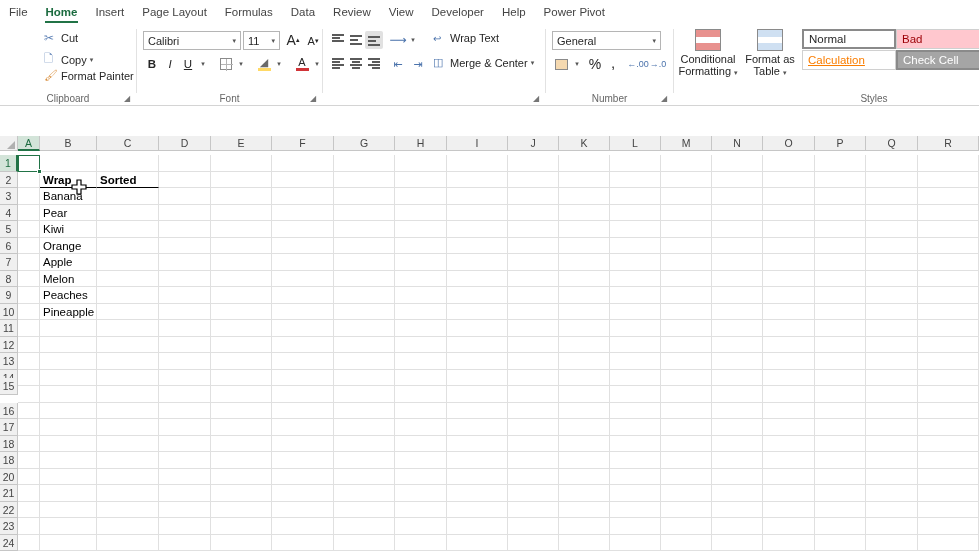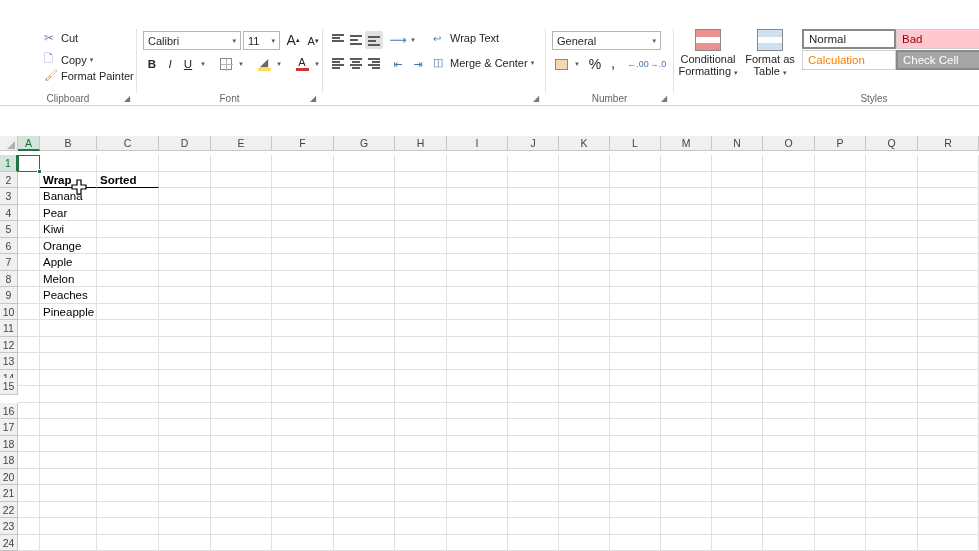--- a/index.html
+++ b/index.html
@@ -159,20 +159,33 @@
     background: #217346; border: 1px solid #ffffff;
   }
   
   .cursor { position: absolute; pointer-events: none; }
 </style>
 </head>
 <body>
 
 <div id="app">
 
+  <div class="tabbar" id="tabbar">
+      <div class="tab">File</div>
+      <div class="tab active">Home</div>
+      <div class="tab">Insert</div>
+      <div class="tab">Page Layout</div>
+      <div class="tab">Formulas</div>
+      <div class="tab">Data</div>
+      <div class="tab">Review</div>
+      <div class="tab">View</div>
+      <div class="tab">Developer</div>
+      <div class="tab">Help</div>
+      <div class="tab">Power Pivot</div>
+    </div>
 
   <div class="ribbon">
 
     <div class="group" style="left:0; width:136px;">
 
       <div class="btn" style="left:44px; top:6px;">
         <span class="ico" style="width:14px;color:#5b7fb4;font-size:12px;">✂</span>
         <span class="lbl">Cut</span>
       </div>
 
@@ -372,21 +385,21 @@
               linear-gradient(to bottom,#cfe0f2 0 33%,#ffffff 33% 66%,#cfe0f2 66% 100%);"></span>
         <span style="text-align:center;line-height:12px;margin-top:2px;">
           <span>Format as</span><br>
           <span>Table</span><span class="caret">▾</span>
         </span>
       </div>
 
       <div id="stylegallery">
           <div class="stylecell" style="left: 128px; top: 4px; background: rgb(255, 255, 255); color: rgb(38, 38, 38); border: 2px solid rgb(138, 138, 138);">Normal</div>
           <div class="stylecell" style="left: 222px; top: 4px; background: rgb(255, 199, 206); color: rgb(156, 0, 6);">Bad</div>
-          <div class="stylecell" style="left: 128px; top: 25px; background: rgb(255, 255, 255); color: rgb(250, 125, 0);">Calculation</div>
+          <div class="stylecell" style="left: 128px; top: 25px; background: rgb(255, 255, 255); color: rgb(250, 125, 0); text-decoration: underline;">Calculation</div>
           <div class="stylecell" style="left: 222px; top: 25px; background: rgb(165, 165, 165); color: rgb(255, 255, 255); border: 2px solid rgb(138, 138, 138);">Check Cell</div>
         </div>
 
       <div class="group-label" style="left:120px;width:160px;">Styles</div>
     </div>
   </div>
 
 
   <div class="gridwrap">
     <div class="corner"></div>

